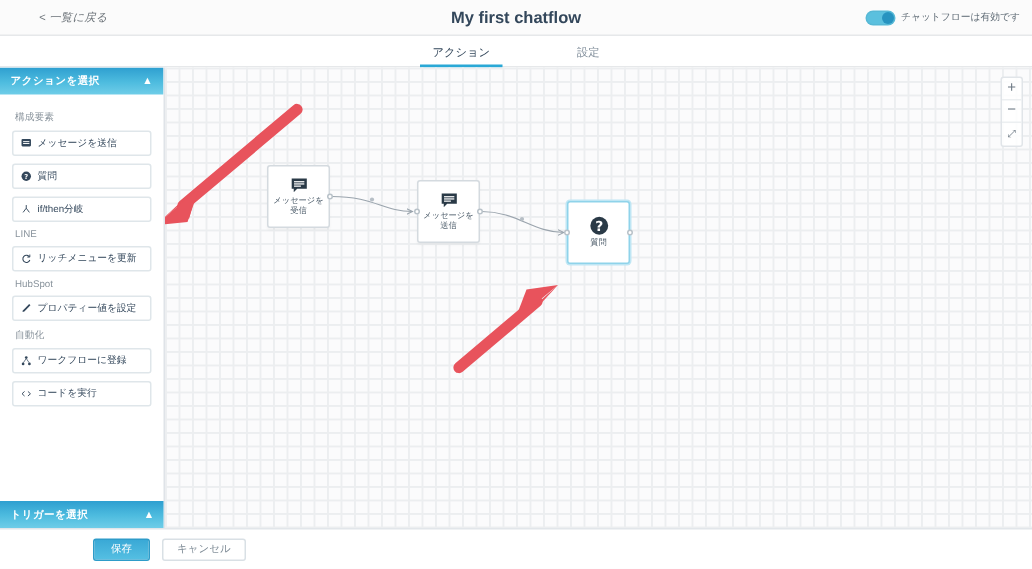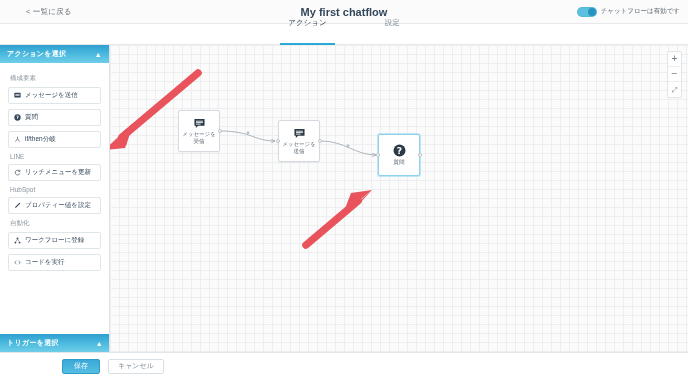--- a/index.html
+++ b/index.html
@@ -12,21 +12,21 @@
   #app { position: relative; width: 688px; height: 379px; }
 
   
   .topbar {
     position: absolute; top: 0; left: 0; width: 688px; height: 24px;
     background: #fbfbfb; border-bottom: 1px solid #e6e8ea;
     display: flex; align-items: center;
   }
   .back-link {
     position: absolute; left: 26px; font-size: 7.5px; color: #6b7278;
-    letter-spacing: .2px; cursor: pointer; white-space: nowrap;
+    letter-spacing: .2px; cursor: pointer; white-space: nowrap; font-style: italic;
   }
   .app-title {
     position: absolute; left: 0; width: 688px; text-align: center;
     font-size: 11px; color: #33475b; font-weight: 700;
   }
   .toggle-wrap {
     position: absolute; right: 8px; display: flex; align-items: center; gap: 4px;
   }
   .toggle {
     width: 20px; height: 10px; border-radius: 5px;
@@ -39,21 +39,21 @@
   }
   .toggle-label { font-size: 6.5px; color: #5f6b75; white-space: nowrap; }
 
   
   .tabs {
     position: absolute; top: 24px; left: 0; width: 688px; height: 21px;
     background: #ffffff; border-bottom: 1px solid #e6e8ea;
     display: flex; justify-content: center; align-items: flex-end; gap: 58px;
   }
   .tab {
-    font-size: 7.5px; color: #7c8a97; padding-bottom: 16px;
+    font-size: 7.5px; color: #7c8a97; padding-bottom: 4px;
     cursor: pointer; position: relative; white-space: nowrap;
   }
   .tab.active { color: #33475b; }
   .tab.active::after {
     content: ""; position: absolute; left: -8px; right: -8px; bottom: -1px;
     height: 2px; background: #2aa8d6;
   }
 
   
   .sidebar {

